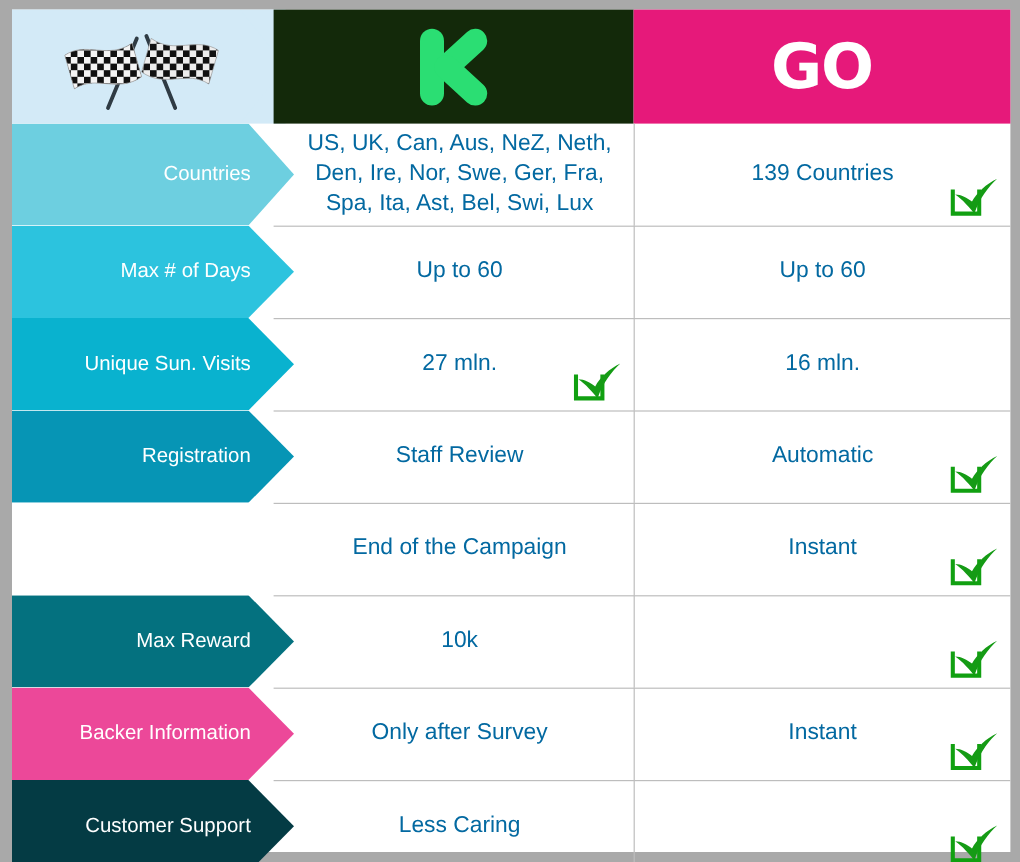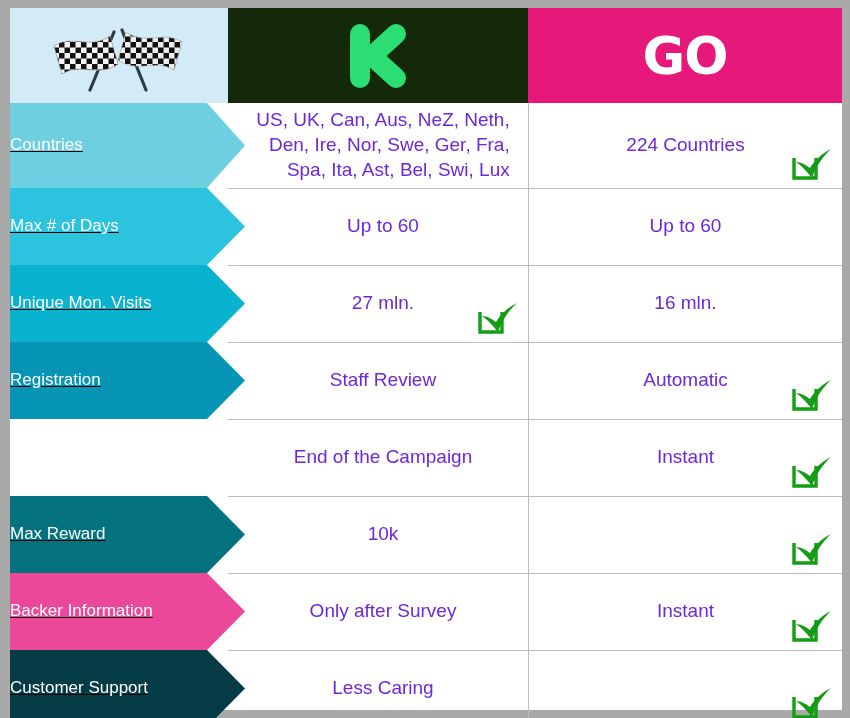--- a/index.html
+++ b/index.html
@@ -49,24 +49,23 @@
   
   .row { position: absolute; left: 0; width: 832px; }
   .row-sep {
     position: absolute; left: 218px; width: 614px; height: 1px;
     background: #bdbdbd;
   }
 
   .label-cell {
     position: absolute; left: 0; top: 0;
     width: 235px; height: 100%;
-    display: flex; align-items: center; justify-content: flex-start;
+    display: flex; align-items: center; justify-content: flex-end;
     clip-path: polygon(0 0, 197px 0, 235px 50%, 197px 100%, 0 100%);
     padding-right: 36px;
-    text-decoration: underline;
   }
   .label-text {
     color: #ffffff;
     font-size: 17px;
     text-align: center;
     line-height: 1.2;
     white-space: nowrap;
   }
 
   .val-cell {
@@ -74,23 +73,23 @@
     display: flex; align-items: center; justify-content: center;
     background: transparent;
   }
   .val-k  { left: 228px; width: 290px; }
   .val-go { left: 519px; width: 313px; }
   .col-divider {
     position: absolute; left: 518px; width: 1px;
     background: #bdbdbd;
   }
   .val-text {
-    color: #6d28d9;
+    color: #0369a1;
     font-size: 19px;
-    text-align: right;
+    text-align: center;
     line-height: 1.3;
     padding: 0 14px;
     white-space: pre-line;
   }
   .check {
     position: absolute;
     right: 10px; bottom: 6px;
     width: 46px; height: 40px;
   }
 </style>
@@ -170,21 +169,21 @@
       <div class="row" style="top: 95px; height: 85px;">
         <div class="label-cell" style="background:#6dcfe0">
           <span class="label-text">Countries</span>
         </div>
         <div class="val-cell val-k">
           <span class="val-text">US, UK, Can, Aus, NeZ, Neth,
 Den, Ire, Nor, Swe, Ger, Fra,
 Spa, Ita, Ast, Bel, Swi, Lux</span>
         </div>
         <div class="val-cell val-go">
-          <span class="val-text">224 Countries</span>
+          <span class="val-text">139 Countries</span>
           <span class="check"><svg viewBox="0 0 46 40" width="46" height="40">
               <path d="M8 16 L8 36 L30 36 L30 16" fill="none" stroke="#11a011" stroke-width="3.4"></path>
               <path d="M10 20 C16 24, 22 31, 26 36 C30 24, 38 13, 45 7 C36 11, 28 19, 24 26 C20 23, 15 20, 10 20 Z" fill="#159b15"></path>
             </svg></span>
         </div>
         <div class="col-divider" style="top:0;height:85px"></div>
       </div>
       <div class="row-sep" style="top: 180px;"></div>
       <div class="row" style="top: 180px; height: 77px;">
         <div class="label-cell" style="background:#2cc3de">
@@ -194,21 +193,21 @@
           <span class="val-text">Up to 60</span>
         </div>
         <div class="val-cell val-go">
           <span class="val-text">Up to 60</span>
         </div>
         <div class="col-divider" style="top:0;height:77px"></div>
       </div>
       <div class="row-sep" style="top: 257px;"></div>
       <div class="row" style="top: 257px; height: 77px;">
         <div class="label-cell" style="background:#09b2cf">
-          <span class="label-text">Unique Mon. Visits</span>
+          <span class="label-text">Unique Sun. Visits</span>
         </div>
         <div class="val-cell val-k">
           <span class="val-text">27 mln.</span>
           <span class="check"><svg viewBox="0 0 46 40" width="46" height="40">
               <path d="M8 16 L8 36 L30 36 L30 16" fill="none" stroke="#11a011" stroke-width="3.4"></path>
               <path d="M10 20 C16 24, 22 31, 26 36 C30 24, 38 13, 45 7 C36 11, 28 19, 24 26 C20 23, 15 20, 10 20 Z" fill="#159b15"></path>
             </svg></span>
         </div>
         <div class="val-cell val-go">
           <span class="val-text">16 mln.</span>

